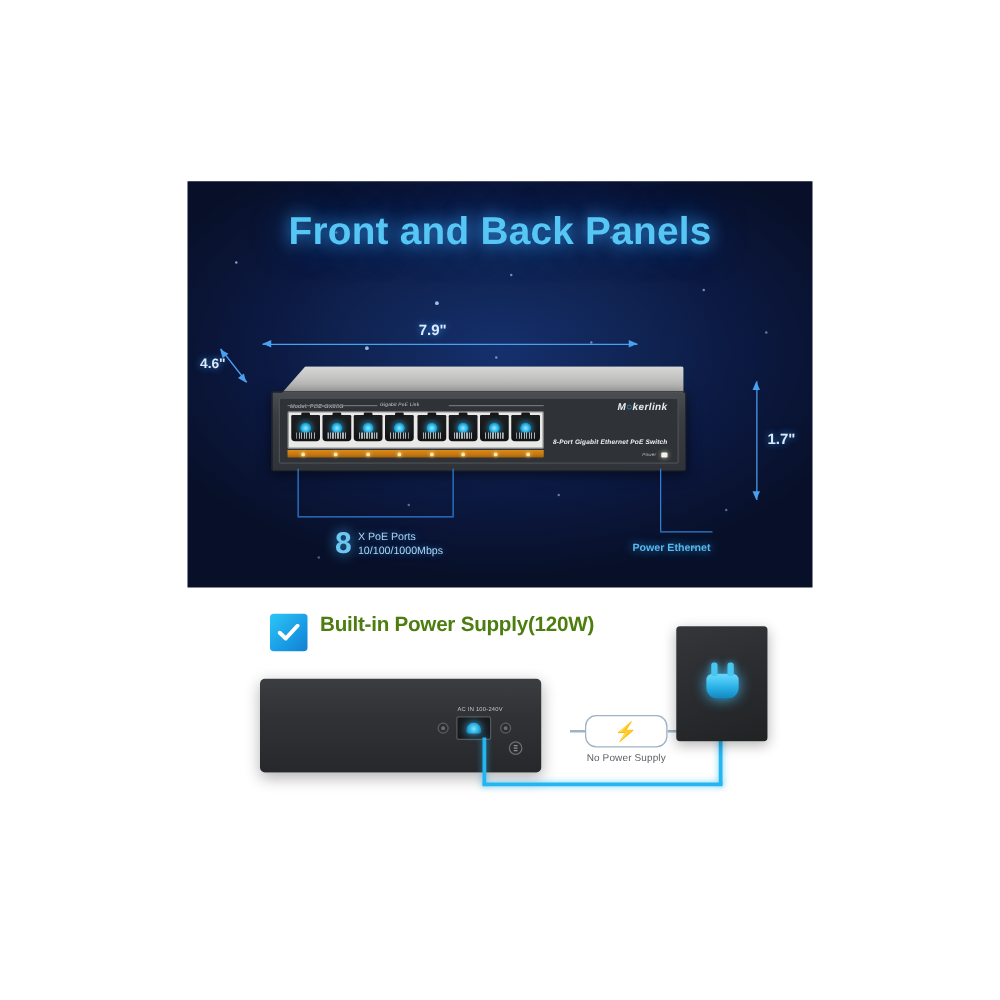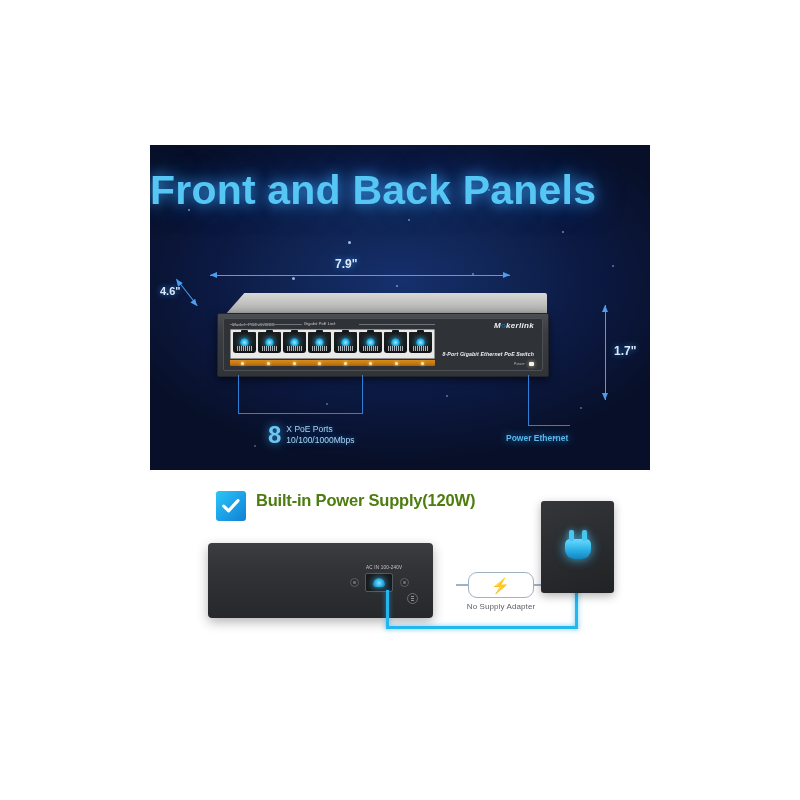--- a/index.html
+++ b/index.html
@@ -16,22 +16,22 @@
     position:absolute;left:150px;top:145px;width:500px;height:325px;
     background:
       radial-gradient(ellipse 60% 55% at 50% 42%, #15306d 0%, #102453 38%, #0b1840 66%, #081029 100%);
     overflow:hidden;
   }
   .stars{position:absolute;inset:0;}
   .star{position:absolute;border-radius:50%;background:#b9d9ff;}
 
   .panel-title{
     position:absolute;left:0;right:0;top:22px;
-    text-align:left;
-    font-size:41px;font-weight:bold;
+    text-align:center;
+    font-size:31px;font-weight:bold;
     letter-spacing:.2px;
     color:#56c7f5;
     text-shadow:0 0 14px rgba(60,170,255,.85),0 0 30px rgba(40,130,230,.5);
     font-family:"Liberation Sans", sans-serif;
   }
 
   
   .dim-line-h{
     position:absolute;left:60px;top:130px;width:300px;height:1px;
     background:#4a9ff0;
@@ -402,21 +402,21 @@
 </div>
 
 <div class="cable cable-v-dev"></div>
 <div class="cable cable-h"></div>
 <div class="cable cable-v-wall"></div>
 
 <div class="no-adapter">
   <div class="adapter-brick">
     <span class="bolt">⚡</span>
   </div>
-  <div class="no-adapter-label">No Supply Adapter</div>
+  <div class="no-adapter-label">No Power Supply</div>
 </div>
 
 <div class="wall-plate">
   <div class="plug-body">
     <div class="prong prong-l"></div>
     <div class="prong prong-r"></div>
   </div>
 </div>
 
 </body></html>

